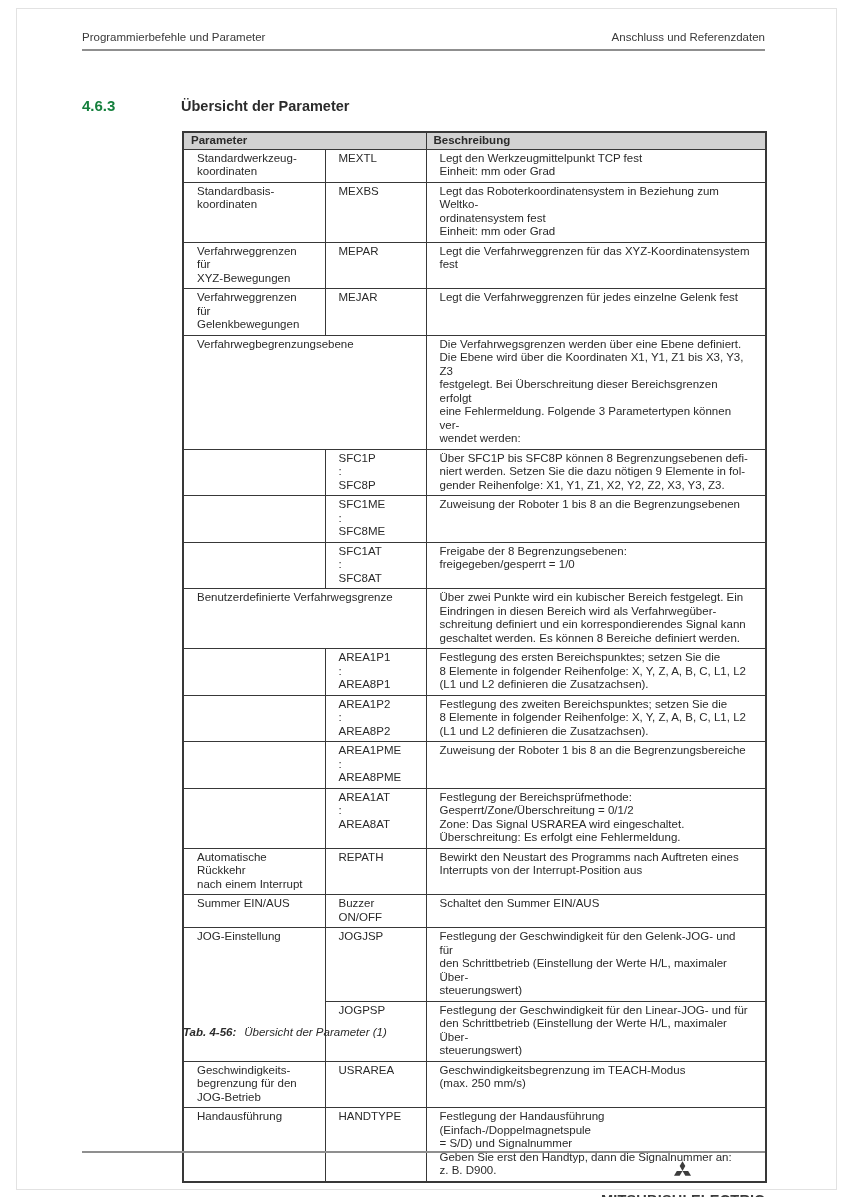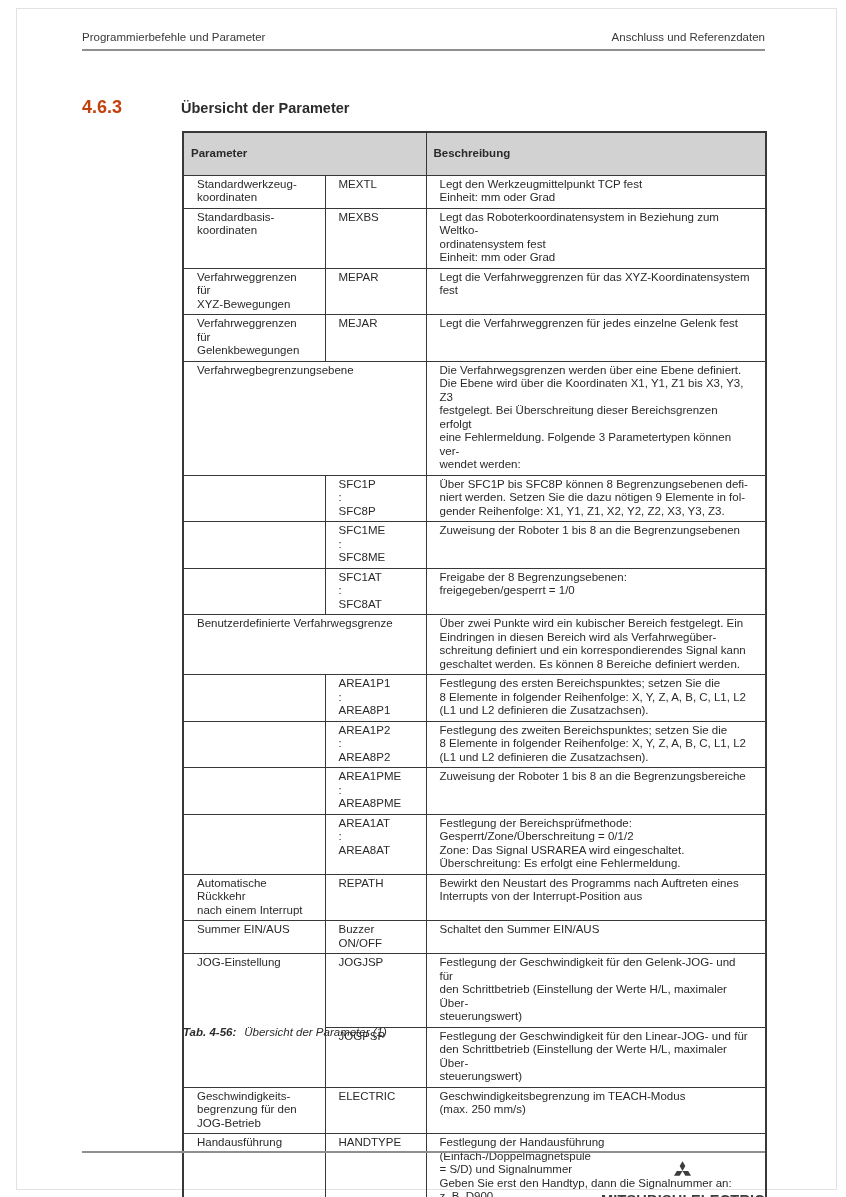--- a/index.html
+++ b/index.html
@@ -5,34 +5,34 @@
   html,body{margin:0;padding:0;background:#f2f2f2;}
   .page{
     position:relative;width:846px;height:1197px;background:#ffffff;
     font-family:"Liberation Sans",sans-serif;color:#2e2e2e;overflow:hidden;
     margin:0 auto;
   }
   .page-edge{position:absolute;left:16px;top:8px;right:9px;bottom:7px;border:1px solid #e2e2e2;pointer-events:none;}
   .running-header{position:absolute;top:31px;left:82px;width:683px;display:flex;justify-content:space-between;font-size:11.5px;color:#3a3a3a;}
   .header-rule{position:absolute;top:49px;left:82px;width:683px;height:2px;background:#8f8f8f;}
   .section{position:absolute;top:97px;left:82px;display:flex;align-items:baseline;}
-  .section-number{width:99px;font-weight:bold;font-size:18px;color:#c2410c;}
+  .section-number{width:99px;font-weight:bold;font-size:15px;color:#15803d;}
   .section-title{font-weight:bold;font-size:14.5px;color:#2b2b2b;}
   table.param-table{
     position:absolute;top:131px;left:182px;width:583px;
     border-collapse:collapse;table-layout:fixed;
     font-size:11.5px;line-height:13.5px;color:#2a2a2a;
     border:2px solid #383838;
   }
   .param-table td,.param-table th{
     border:1px solid #383838;padding:2px 13px 3px;vertical-align:top;
     white-space:pre-line;text-align:left;font-weight:normal;
     overflow:hidden;
   }
-  .param-table thead th{background:#d2d2d2;font-weight:bold;padding:14px 7px;}
+  .param-table thead th{background:#d2d2d2;font-weight:bold;padding:1px 7px;}
   .nb{border-bottom:none;margin-top:14px;}
   .nt{border-top:none;}
   .caption{position:absolute;top:1026px;left:183px;font-size:11.5px;font-style:italic;display:flex;gap:8px;color:#2a2a2a;}
   .cap-label{font-weight:bold;}
   .footer-rule{position:absolute;top:1151px;left:82px;width:683px;height:2px;background:#8f8f8f;}
   .footer{position:absolute;top:1157px;left:82px;width:683px;display:flex;justify-content:space-between;align-items:center;}
   .page-num{font-size:12px;color:#3a3a3a;margin-top:40px;}
   .brand{display:flex;align-items:center;gap:16px;color:#3c3c3c;font-weight:bold;font-size:14.5px;letter-spacing:0.2px;flex-direction:column;}
   .brand svg{display:block;}
 </style>
@@ -195,21 +195,21 @@
         <td>JOGPSP</td>
         <td>Festlegung der Geschwindigkeit für den Linear-JOG- und für
 den Schrittbetrieb (Einstellung der Werte H/L, maximaler Über-
 steuerungswert)</td>
       </tr>
 
       <tr>
         <td>Geschwindigkeits-
 begrenzung für den
 JOG-Betrieb</td>
-        <td>ELECTRIC</td>
+        <td>USRAREA</td>
         <td>Geschwindigkeitsbegrenzung im TEACH-Modus
 (max. 250 mm/s)</td>
       </tr>
       <tr>
         <td>Handausführung</td>
         <td>HANDTYPE</td>
         <td>Festlegung der Handausführung (Einfach-/Doppelmagnetspule
 = S/D) und Signalnummer
 Geben Sie erst den Handtyp, dann die Signalnummer an:
 z. B. D900.</td>

